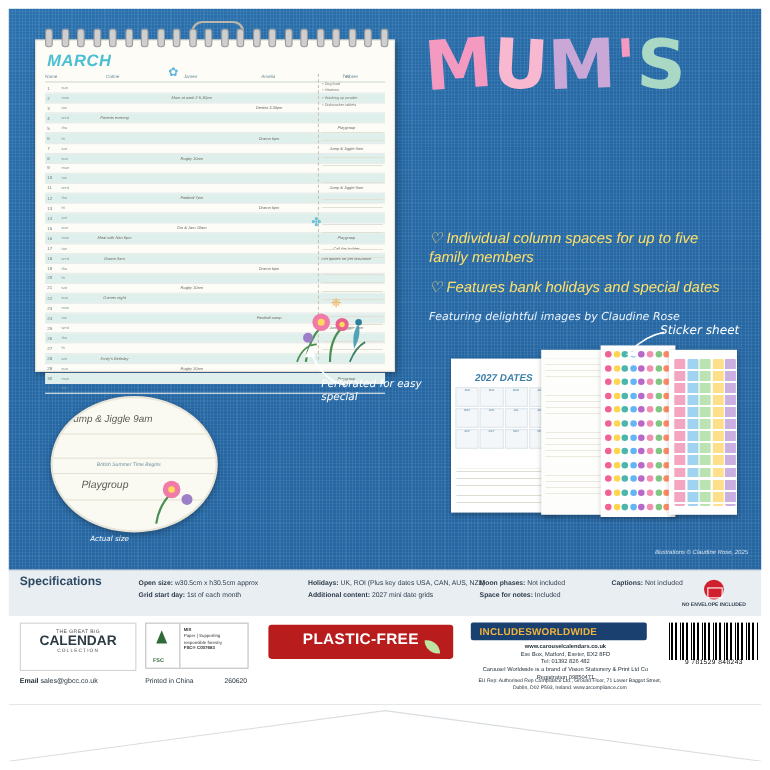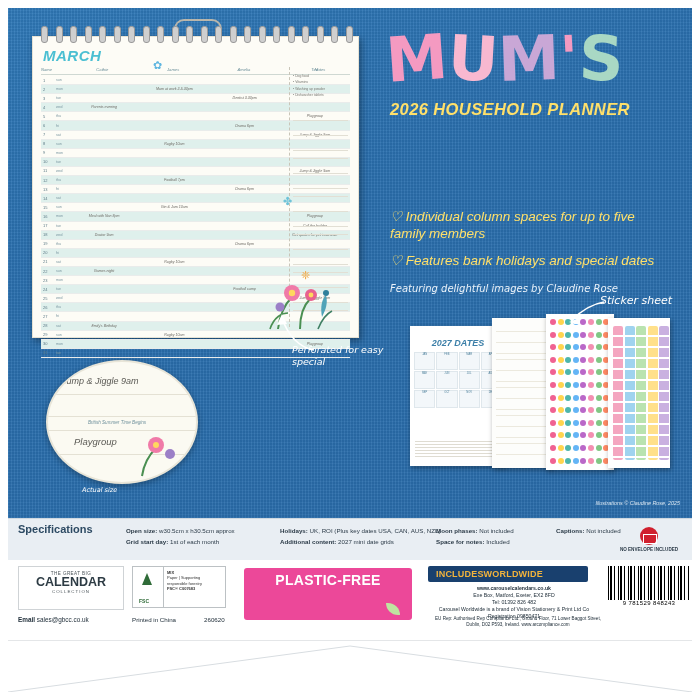--- a/index.html
+++ b/index.html
@@ -179,21 +179,21 @@
   .email b{font-weight:bold;}
   .fsc{position:absolute;left:124px;top:6px;width:92px;height:40px;border:1px solid #bcc1c4;display:flex;}
   .fsc .logo{width:30px;border-right:1px solid #bcc1c4;position:relative;}
   .fsc .logo:after{content:"FSC";position:absolute;left:6px;bottom:3px;font-size:5px;color:#2f6b38;font-weight:bold;}
   .fsc .tree{position:absolute;left:9px;top:6px;width:0;height:0;border-left:5px solid transparent;
     border-right:5px solid transparent;border-bottom:12px solid #2f6b38;}
   .fsc .tx{flex:1;padding:3px 3px;font-size:4px;line-height:5.4px;color:#333;}
   .fsc .tx b{font-weight:bold;}
   .printed{position:absolute;left:124px;top:56px;font-size:6.2px;color:#23313c;}
   .prodno{position:absolute;left:196px;top:56px;font-size:6.2px;color:#23313c;}
-  .pfp{position:absolute;left:236px;top:8px;width:168px;height:52px;background:#ec4899;border-radius:3px;}
+  .pfp{position:absolute;left:236px;top:8px;width:168px;height:31px;background:#b91c1c;border-radius:3px;}
   .pfp .t1{font-size:14px;font-weight:bold;color:#fff;text-align:center;margin-top:4px;letter-spacing:.3px;}
   .pfp .t2{font-size:14px;font-weight:bold;color:#fff;text-align:center;letter-spacing:.3px;}
   .leaf{position:absolute;right:12px;bottom:5px;width:14px;height:12px;background:#bfe3a0;
     border-radius:0 12px 0 12px;}
   .carousel{position:absolute;left:420px;top:6px;width:160px;height:16px;background:#19406e;border-radius:2px;}
   .carousel .c1{font-size:9px;font-weight:bold;color:#fff;padding:3px 0 0 8px;letter-spacing:.2px;}
   .carousel .c1 span{color:#f2b33c;}
   .caddr{position:absolute;left:420px;top:25px;width:172px;font-size:5.2px;line-height:7px;color:#23313c;text-align:center;}
   .caddr .w{color:#23313c;font-weight:bold;}
   .barcode{position:absolute;left:600px;top:6px;width:82px;height:44px;}
@@ -550,21 +550,20 @@
         <circle cx="24" cy="13" r="3" fill="#ffd85e"></circle>
         <circle cx="38" cy="22" r="5" fill="#9b7fc7"></circle>
       </svg>
     </div>
     <div class="actual hand">Actual size</div>
 
 
     <div class="mums">
       <span class="m1">M</span><span class="m2">U</span><span class="m3">M</span><span class="m5">'</span><span class="m6">S</span>
     </div>
-    <div class="sub">2026 HOUSEHOLD PLANNER</div>
     <div class="bullets">
       <div class="b">♡ <span>Individual column spaces for up to five family members</span></div>
       <div class="b">♡ <span>Features bank holidays and special dates</span></div>
     </div>
     <div class="credit hand">Featuring delightful images by Claudine Rose</div>
 
     <div class="shots">
       <div class="shot shot2027">
         <div class="h">2027 DATES</div>
         <div class="mini-grid" id="miniGrid">

